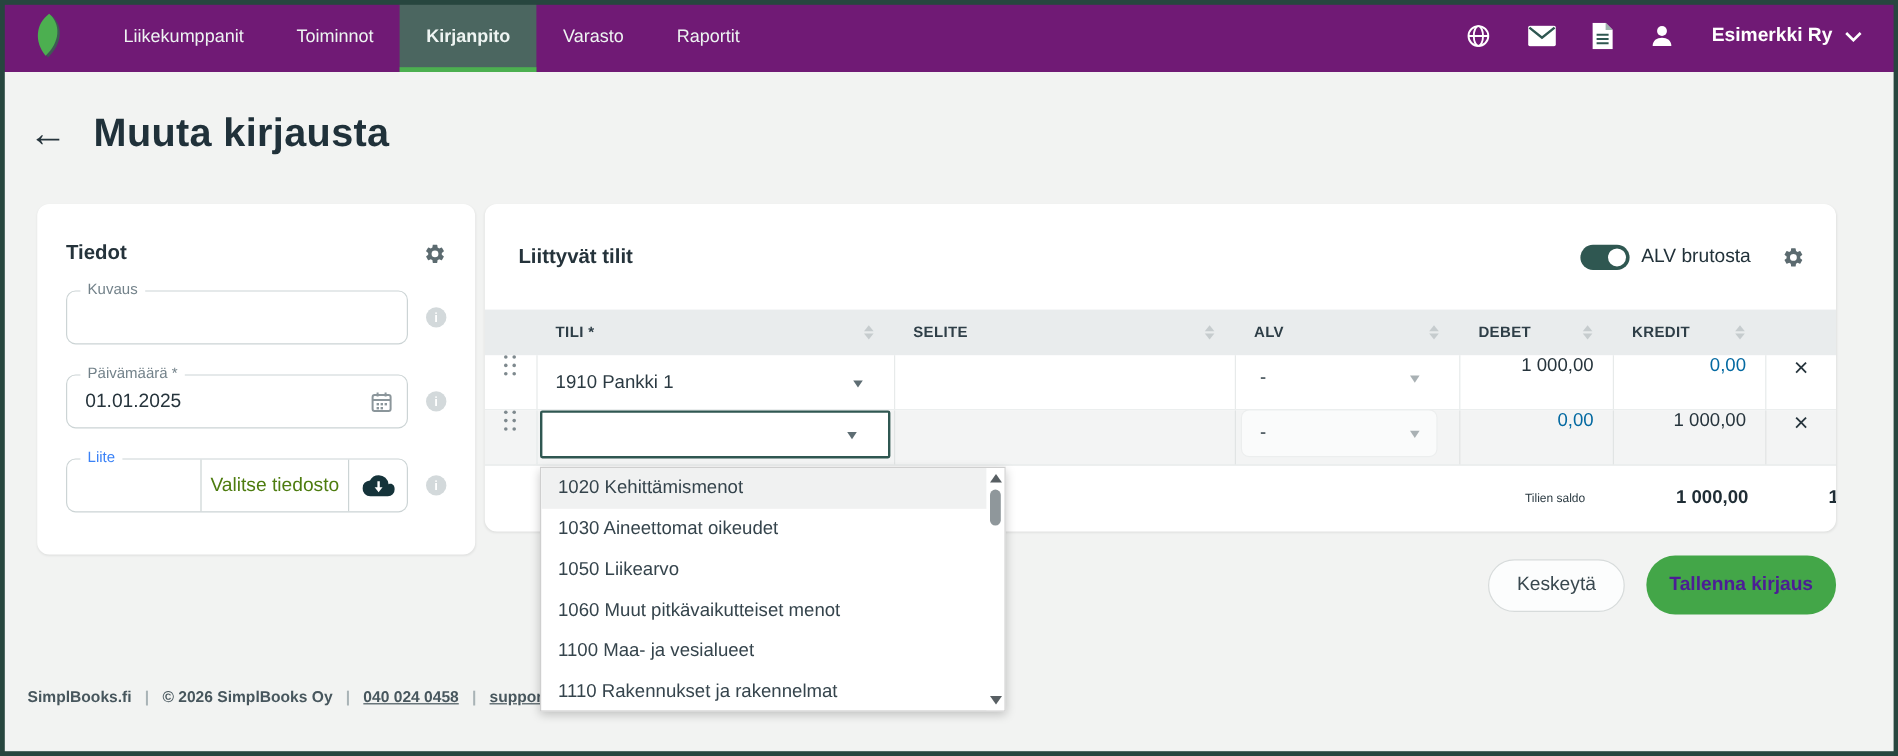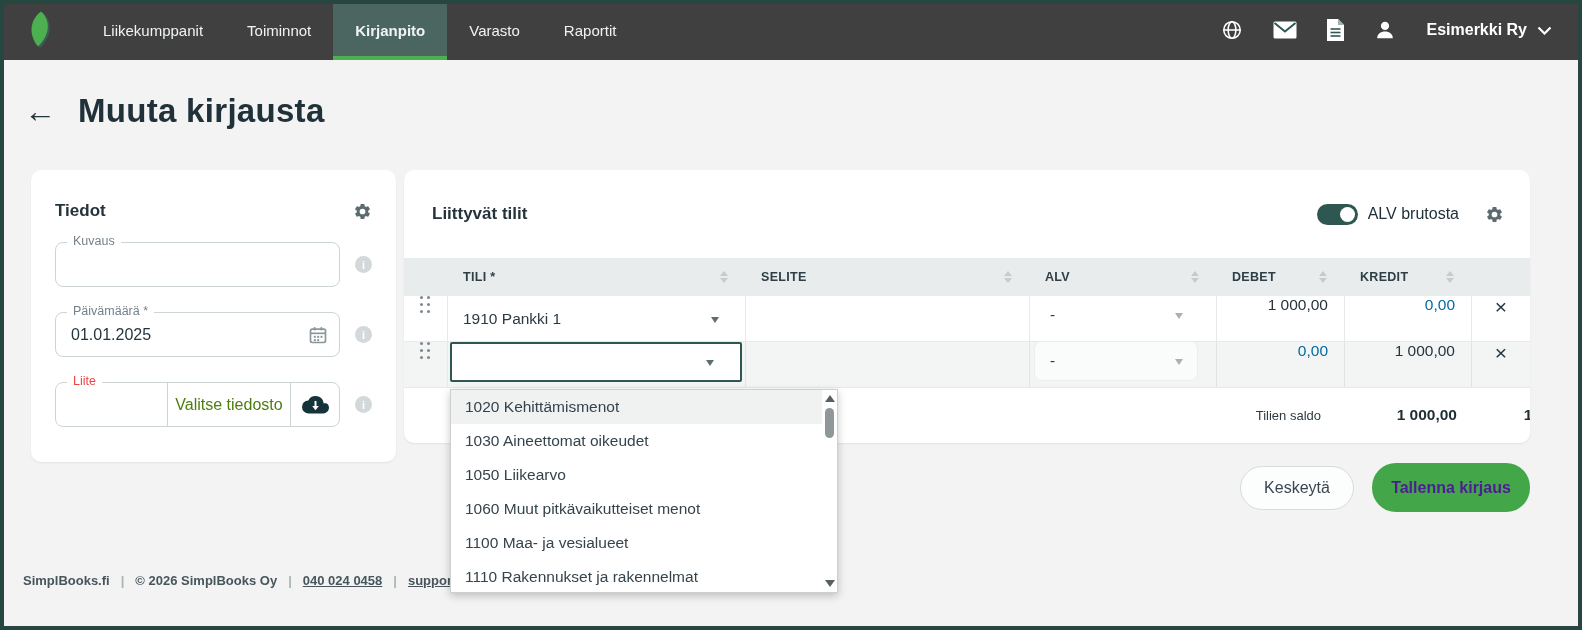--- a/index.html
+++ b/index.html
@@ -4,21 +4,21 @@
 <style>
   * { margin:0; padding:0; box-sizing:border-box; }
   html,body { width:1582px; height:630px; }
   body { font-family:"Liberation Sans", sans-serif; background:#f2f3f2; overflow:hidden; }
   #app { position:relative; width:1582px; height:630px; background:#f2f3f2; }
 
   
   .frame { position:absolute; inset:0; border:4px solid #27463f; pointer-events:none; z-index:60; }
 
   
-  .nav { position:absolute; left:0; top:0; width:1582px; height:60px; background:#404040;
+  .nav { position:absolute; left:0; top:0; width:1582px; height:60px; background:#701a75;
          display:flex; align-items:stretch; z-index:5; }
   .logo-wrap { display:flex; align-items:center; padding:0 26px 0 26px; }
   .menu { display:flex; align-items:stretch; }
   .menu a { display:flex; align-items:center; padding:0 22px; color:#eef4f2; font-size:15px;
             text-decoration:none; position:relative; }
   .menu a.active { background:#4b6660; font-weight:bold; }
   .menu a.active::after { content:""; position:absolute; left:0; right:0; bottom:0; height:4px; background:#4caf50; }
   .nav-right { margin-left:auto; display:flex; align-items:center; gap:30px; padding-right:30px; }
   .nav-icon { display:flex; align-items:center; cursor:pointer; }
   .brand { display:flex; align-items:center; gap:10px; color:#fff; font-size:16px; font-weight:bold; cursor:pointer; }
@@ -47,21 +47,21 @@
   .field input { border:0; outline:0; width:100%; padding:0 38px 0 15px; font-size:16px; color:#26343c;
                  font-family:"Liberation Sans",sans-serif; background:transparent; }
   .cal-icon { position:absolute; right:11px; top:12px; cursor:pointer; }
   .info { width:17px; height:17px; border-radius:50%; background:#d3d9db; color:#fff; font-size:11px;
           font-weight:bold; display:flex; align-items:center; justify-content:center; margin-left:15px;
           cursor:pointer; flex:none; }
   .info::before { content:"i"; }
   .liite-box { width:292px; height:45px; border:1px solid #ccd4d5; border-radius:8px; display:flex;
                position:relative; background:#fff; }
   .liite-box label { position:absolute; top:-9px; left:11px; background:#fff; padding:0 6px;
-                     font-size:12.5px; color:#ef4444; }
+                     font-size:12.5px; color:#3b82f6; }
   .liite-input { width:112px; border-right:1px solid #ccd4d5; }
   .liite-btn { flex:1; display:flex; align-items:center; justify-content:center; font-size:16px;
                color:#4d7c0f; cursor:pointer; border-right:1px solid #ccd4d5; }
   .liite-cloud { width:48px; display:flex; align-items:center; justify-content:center; cursor:pointer;
                  border-radius:0 8px 8px 0; }
 
   
   .card-tilit .card-head { height:88px; padding:0 26px 0 28px; }
   .toggle { width:41px; height:21px; border-radius:11px; background:#2f5751; position:relative;
             cursor:pointer; margin-left:auto; flex:none; }
@@ -91,21 +91,21 @@
   .caret { position:absolute; right:26px; top:50%; margin-top:-2px; width:0; height:0;
            border:4.5px solid transparent; border-top:6px solid #5e6d73; }
   .select.focused { width:calc(100% - 5px); height:40px; margin:0 0 0 2px; border:2px solid #2f5751;
                     background:#fff; border-radius:2px; }
   .alv-select { width:162px; height:38px; margin-left:5px; border-radius:6px; }
   .trow.alt .alv-select { background:#fafbfb; box-shadow:0 0 0 1px #eceeee; }
   .alv-select .caret { right:14px; border-top-color:#a9b1b4; }
   .xbtn { margin:0 auto; font-size:21px; color:#26343c; cursor:pointer; line-height:1; }
 
   .saldo-row { display:grid; grid-template-columns:941px 128px 127px 58px; height:54px; align-items:center; }
-  .saldo-label { text-align:right; padding-right:24px; font-size:13px; color:#2b3a42; }
+  .saldo-label { text-align:right; padding-right:24px; font-size:10px; color:#2b3a42; }
   .saldo-val { text-align:right; padding-right:16px; font-size:15.5px; font-weight:bold; color:#1f2d35; }
 
   
   .btn { position:absolute; border-radius:24px; font-size:16px; display:flex; align-items:center;
          justify-content:center; cursor:pointer; font-family:"Liberation Sans",sans-serif; }
   .btn-cancel { left:1240px; top:466px; width:114px; height:44px; background:#fcfdfd;
                 border:1px solid #d7dbdb; color:#39484f; }
   .btn-save { left:1372px; top:463px; width:158px; height:49px; background:#43a648; border:0;
               color:#4c1d95; font-weight:bold; }
 

